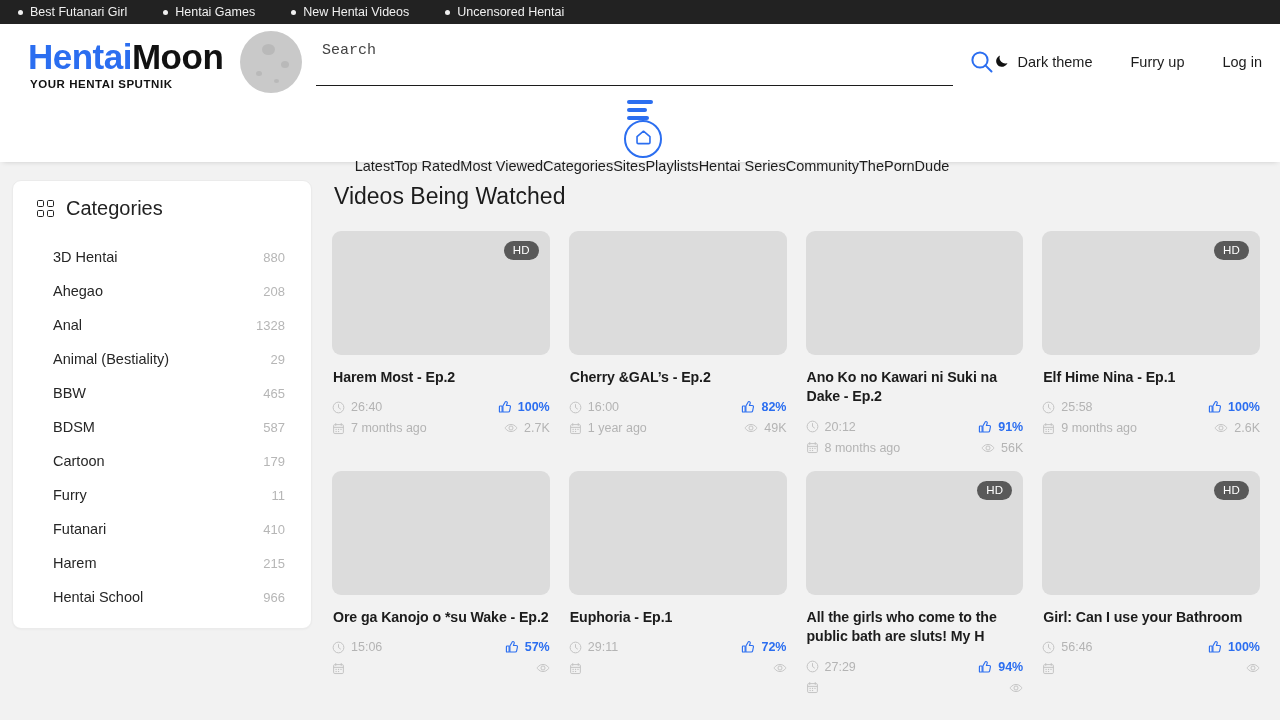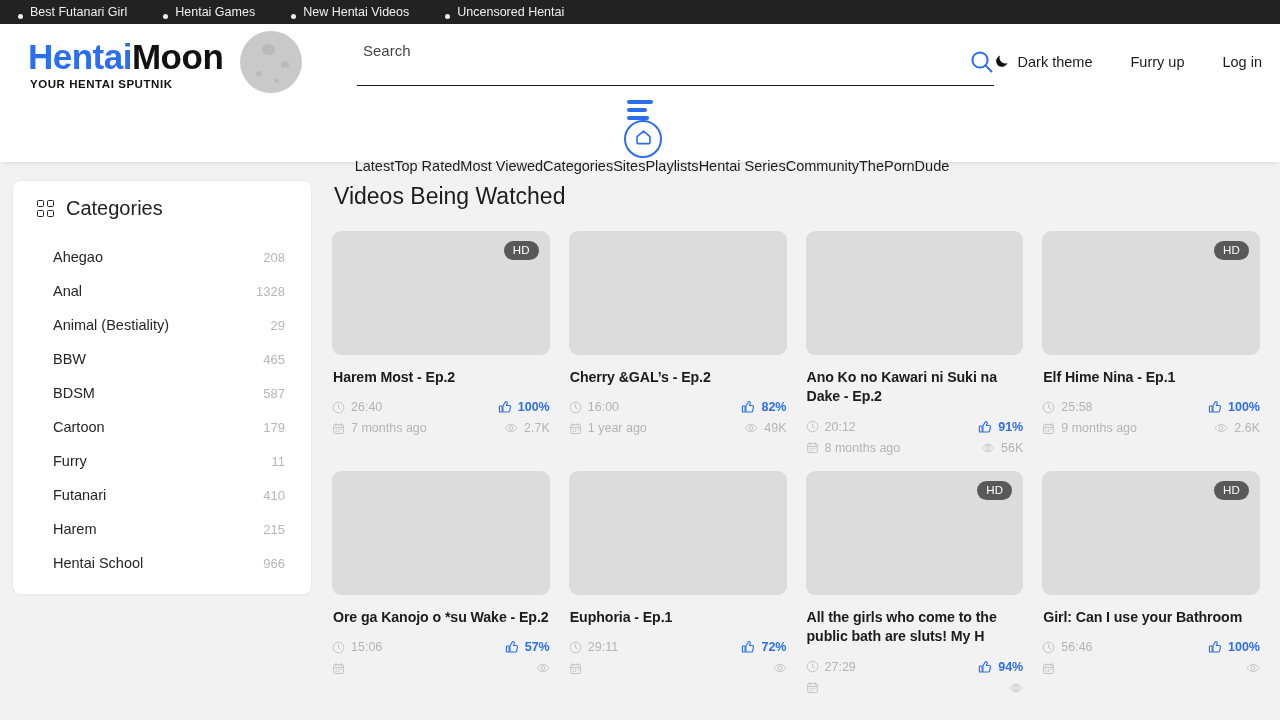--- a/index.html
+++ b/index.html
@@ -16,21 +16,21 @@
   .topbar {
     height: 24px;
     background: #222222;
     display: flex;
     align-items: center;
     padding-left: 18px;
     gap: 0px;
   }
   .topbar-link {
     display: flex;
-    align-items: flex-end;
+    align-items: center;
     color: #f0f0f0;
     font-size: 12.5px;
     text-decoration: none;
     margin-right: 36px;
     white-space: nowrap;
     cursor: pointer;
   }
   .topbar-dot {
     width: 5px; height: 5px;
     border-radius: 50%;
@@ -90,26 +90,25 @@
     position: relative;
     margin-left: 38px;
     margin-right: 16px;
     max-width: 690px;
   }
   .search-input {
     width: 100%;
     border: none;
     border-bottom: 1.5px solid #1c1c1c;
     outline: none;
-    font-family: Liberation Sans, sans-serif;
+    font-family: Liberation Mono, monospace;
     font-size: 15px;
     color: #333;
     padding: 4px 40px 26px 6px;
     background: transparent;
-    margin-left: 41px;
   }
   .search-input::placeholder { color: #444; opacity: 1; }
   .search-btn {
     position: absolute;
     right: -42px; top: 50%;
     transform: translateY(-50%);
     background: none; border: none;
     cursor: pointer;
     padding: 0;
     line-height: 0;
@@ -404,20 +403,24 @@
       <span class="grid-icon">
         <i></i>
           <i></i>
           <i></i>
           <i></i>
       </span>
       <span class="sidebar-title">Categories</span>
     </div>
     <div id="cat-list">
         <a class="cat-item" href="#">
+          <span class="cat-name">3D Hentai</span>
+          <span class="cat-count">880</span>
+        </a>
+        <a class="cat-item" href="#">
           <span class="cat-name">Ahegao</span>
           <span class="cat-count">208</span>
         </a>
         <a class="cat-item" href="#">
           <span class="cat-name">Anal</span>
           <span class="cat-count">1328</span>
         </a>
         <a class="cat-item" href="#">
           <span class="cat-name">Animal (Bestiality)</span>
           <span class="cat-count">29</span>

